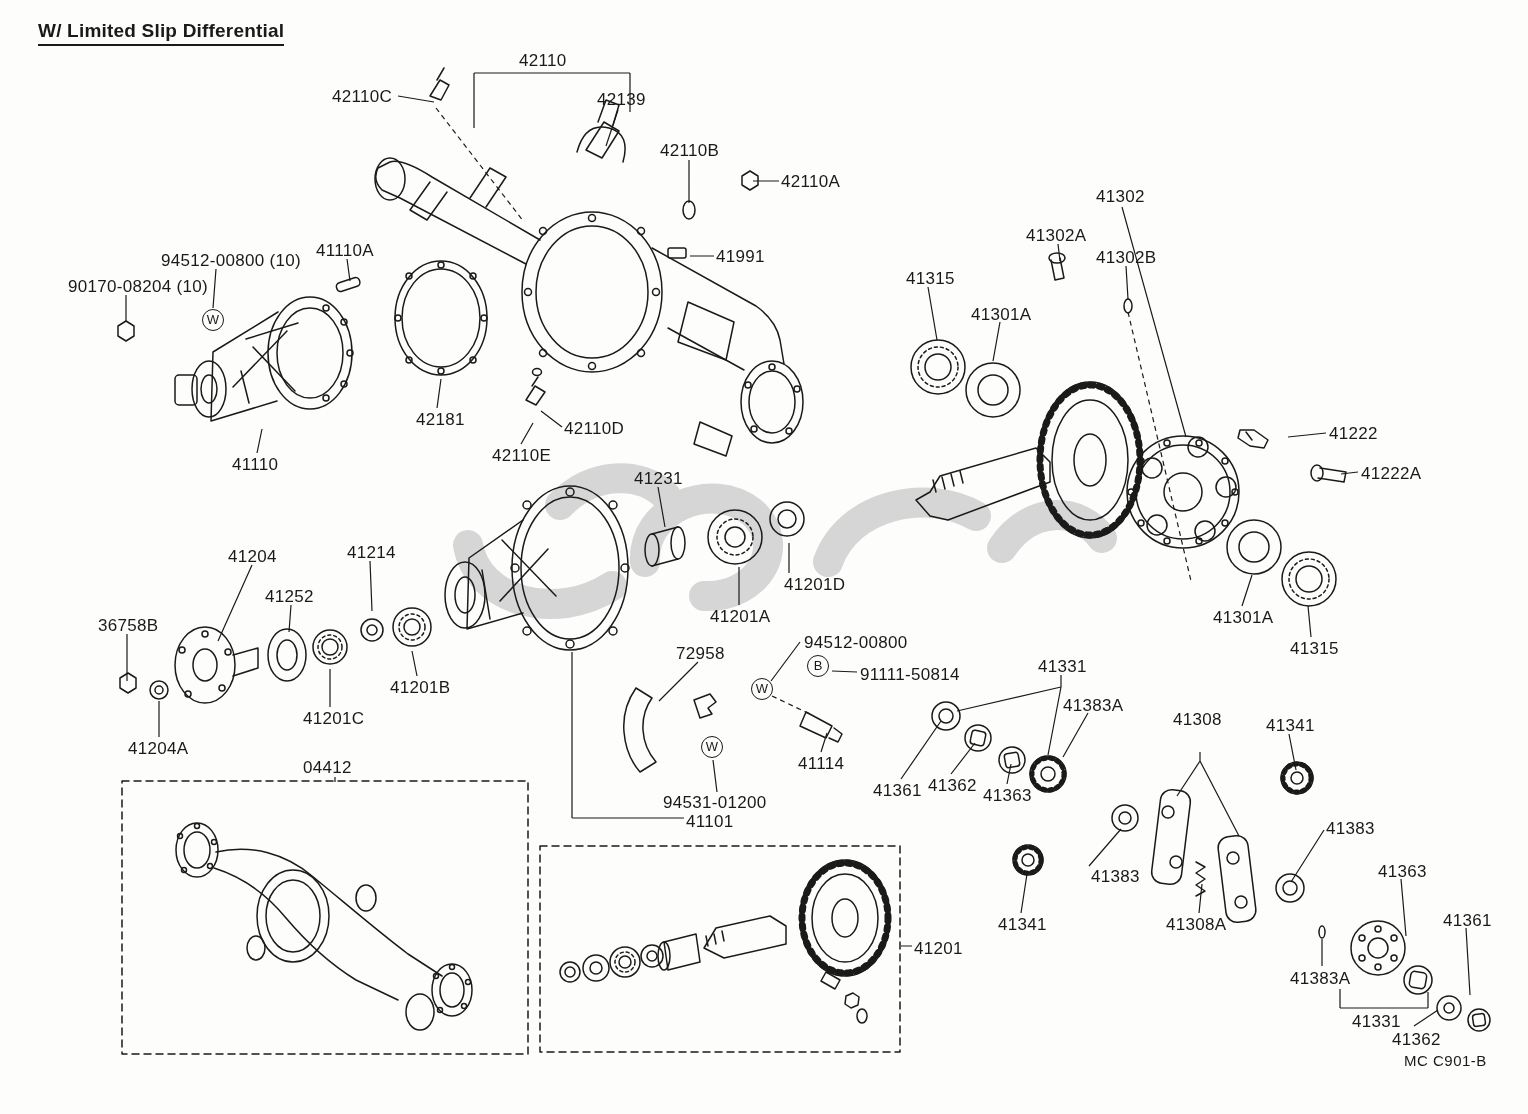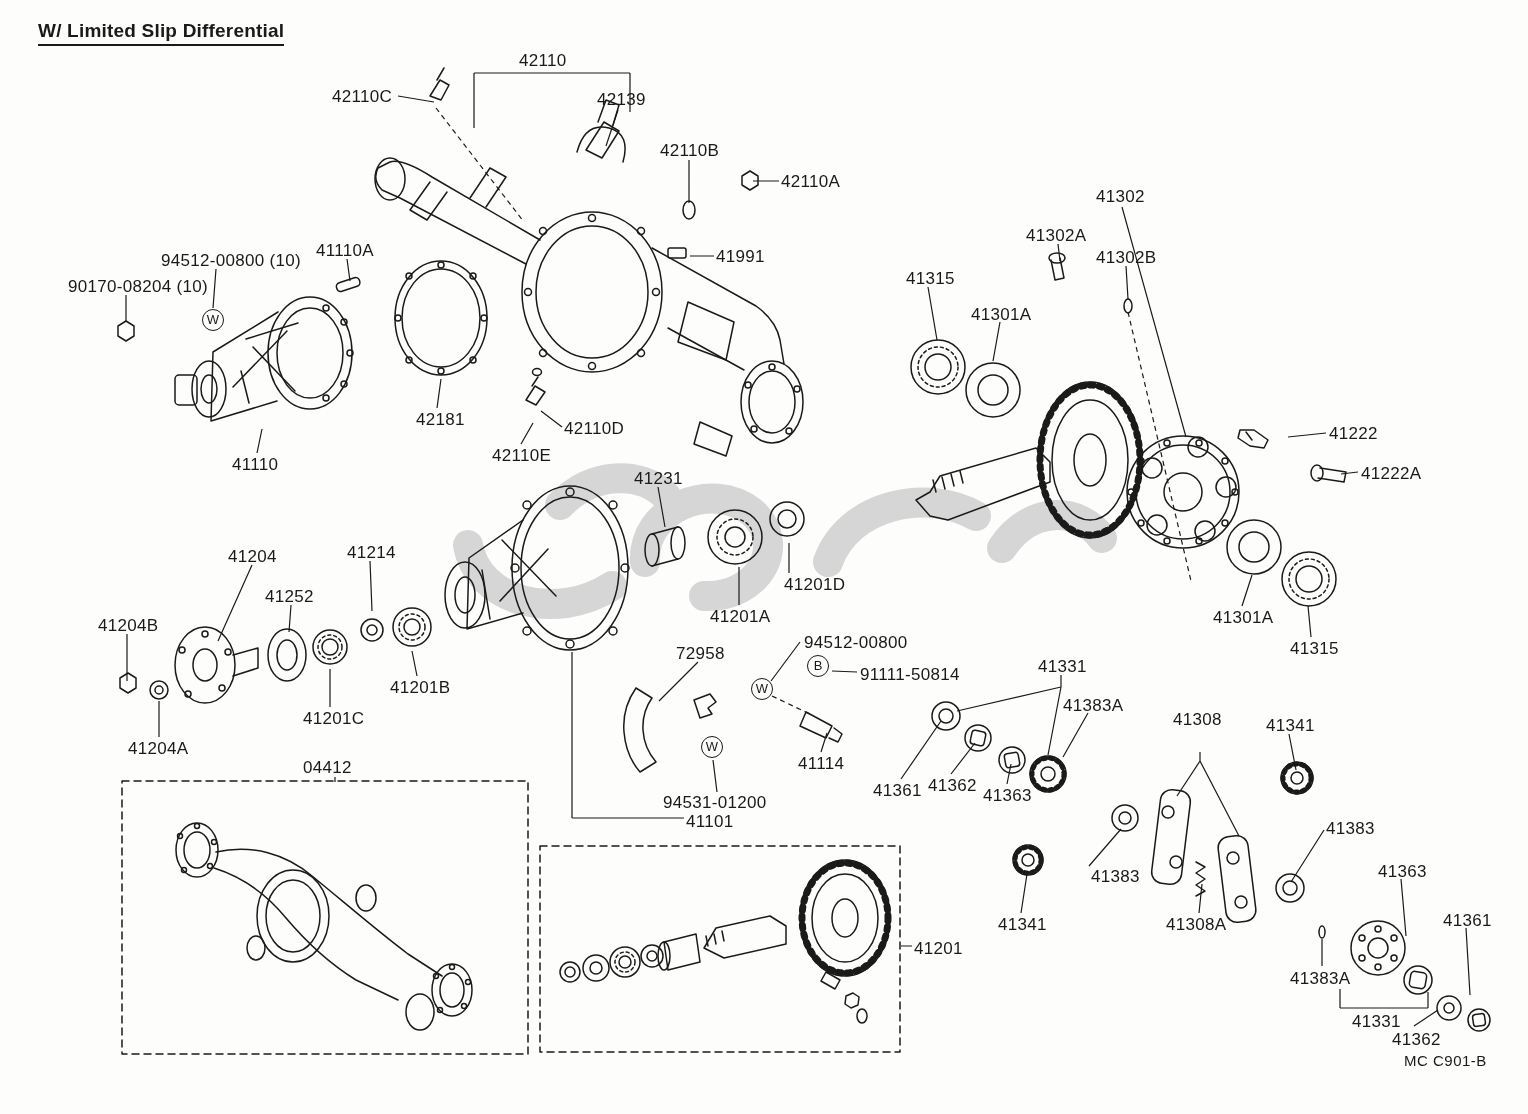--- a/index.html
+++ b/index.html
@@ -382,21 +382,21 @@
       <div class="part-label" style="left: 1329px; top: 424px;">41222</div>
       <div class="part-label" style="left: 1361px; top: 464px;">41222A</div>
       <div class="part-label" style="left: 634px; top: 469px;">41231</div>
       <div class="part-label" style="left: 784px; top: 575px;">41201D</div>
       <div class="part-label" style="left: 710px; top: 607px; text-align: center;">41201A</div>
       <div class="part-label" style="left: 1213px; top: 608px;">41301A</div>
       <div class="part-label" style="left: 1290px; top: 639px;">41315</div>
       <div class="part-label" style="left: 228px; top: 547px;">41204</div>
       <div class="part-label" style="left: 347px; top: 543px;">41214</div>
       <div class="part-label" style="left: 265px; top: 587px;">41252</div>
-      <div class="part-label" style="left: 98px; top: 616px;">41204B</div>
+      <div class="part-label" style="left: 98px; top: 616px;">36758B</div>
       <div class="part-label" style="left: 390px; top: 678px;">41201B</div>
       <div class="part-label" style="left: 303px; top: 709px;">41201C</div>
       <div class="part-label" style="left: 128px; top: 739px;">41204A</div>
       <div class="part-label" style="left: 676px; top: 644px;">72958</div>
       <div class="part-label" style="left: 804px; top: 633px;">94512-00800</div>
       <div class="part-label" style="left: 860px; top: 665px;">91111-50814</div>
       <div class="part-label" style="left: 1038px; top: 657px;">41331</div>
       <div class="part-label" style="left: 1063px; top: 696px;">41383A</div>
       <div class="part-label" style="left: 1266px; top: 716px;">41341</div>
       <div class="part-label" style="left: 1173px; top: 710px;">41308</div>

